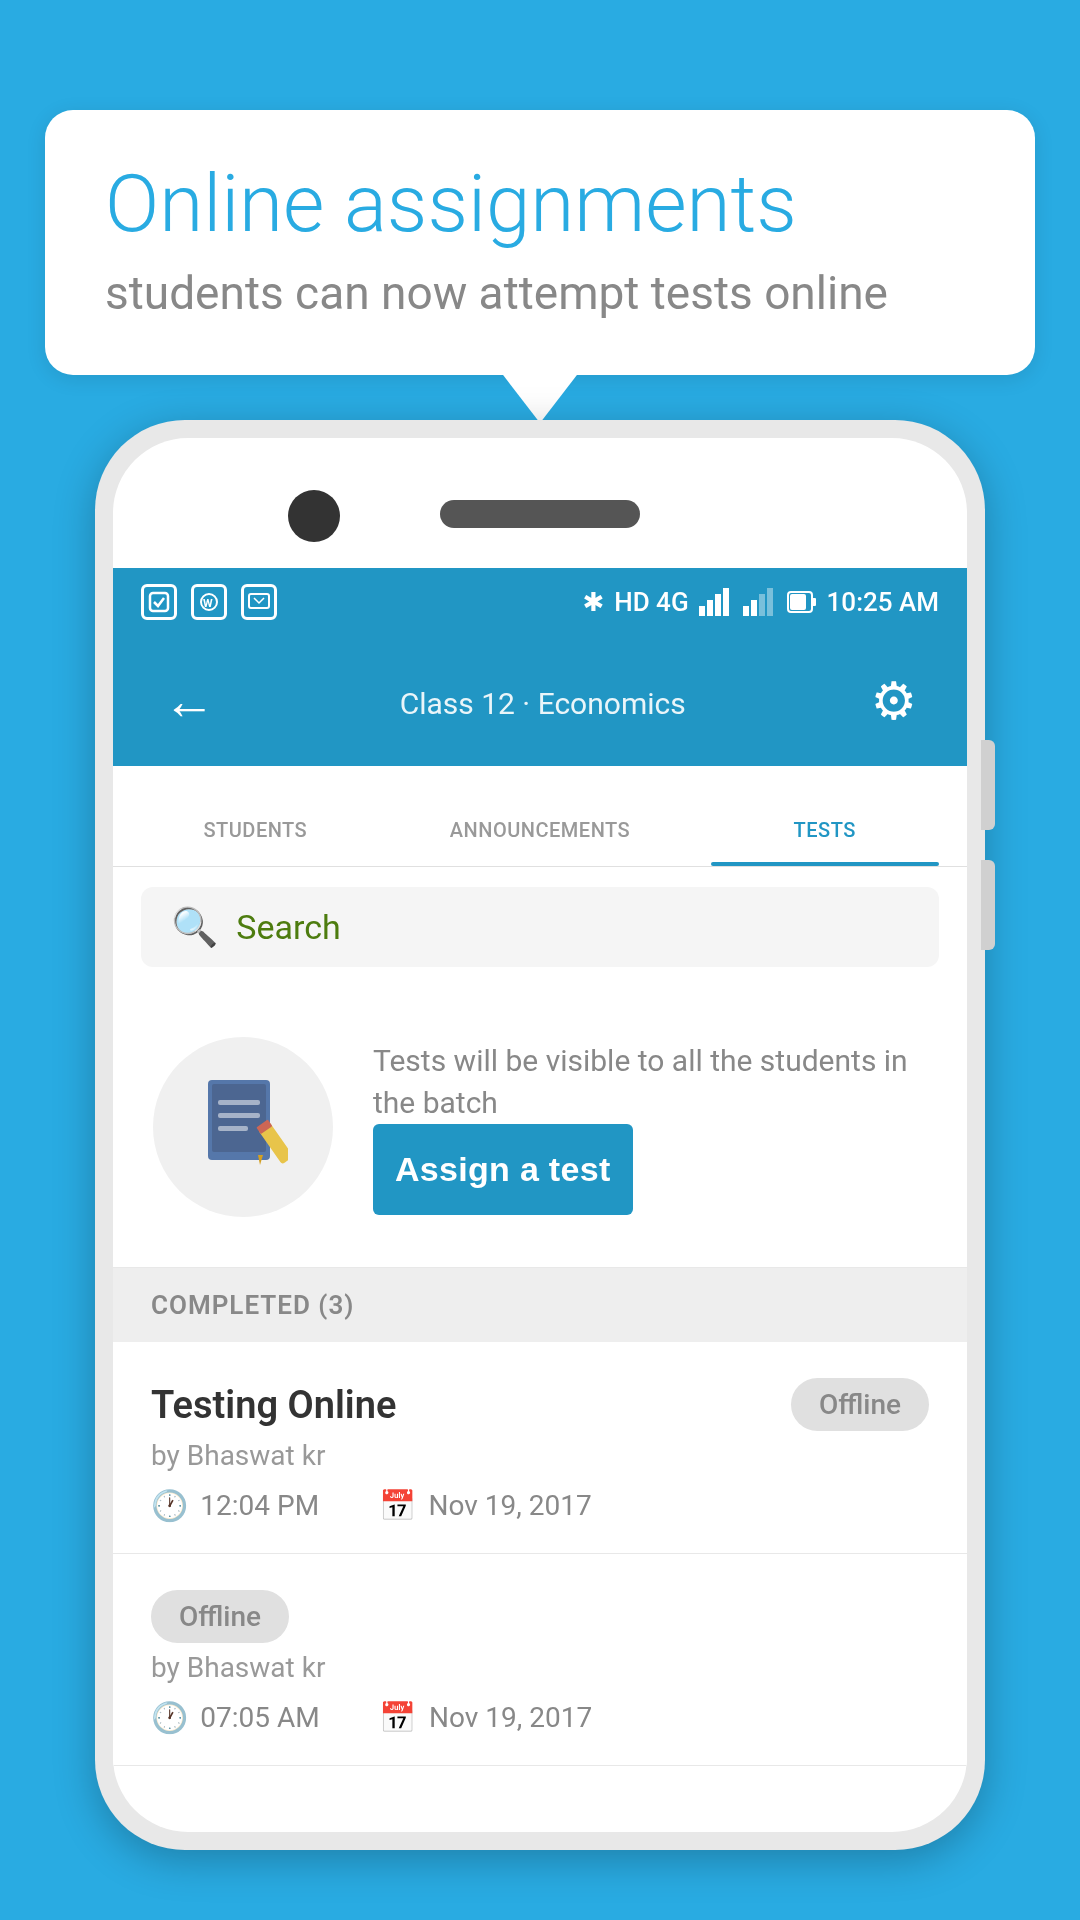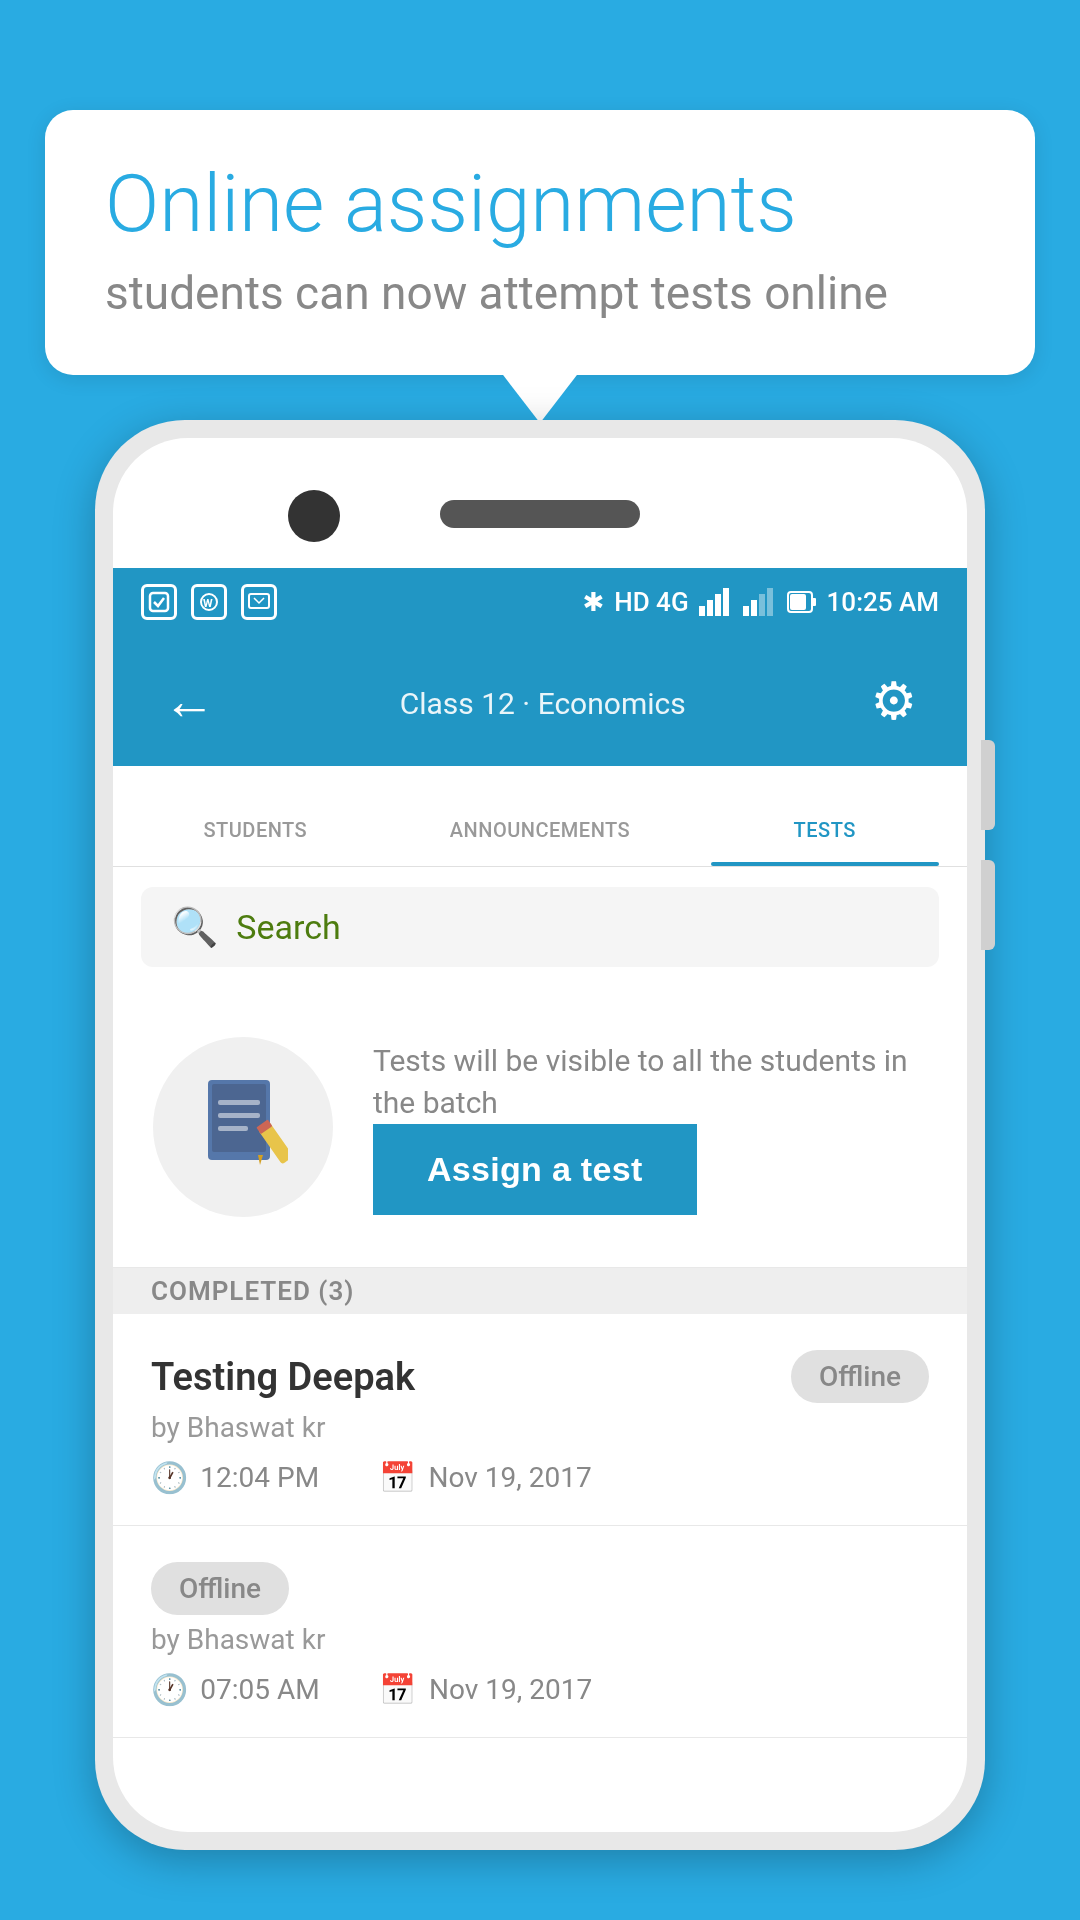--- a/index.html
+++ b/index.html
@@ -307,32 +307,32 @@
     .assign-desc {
       font-size: 30px;
       color: #888;
       line-height: 1.4;
     }
 
     .assign-btn {
       background: #2196c4;
       color: white;
       border: none;
-      border-radius: 0;
-      padding: 26px 54px;
+      border-radius: 6px;
+      padding: 26px 22px;
       font-size: 34px;
       font-weight: 600;
       cursor: pointer;
       letter-spacing: 0.3px;
     }
 
     
     .section-header {
       background: #eeeeee;
-      padding: 8px 38px;
+      padding: 22px 38px;
     }
 
     .section-header-text {
       font-size: 26px;
       color: #888;
       font-weight: 600;
       letter-spacing: 1px;
     }
 
     
@@ -502,21 +502,21 @@
             <button class="assign-btn">Assign a test</button>
           </div>
         </div>
 
         <div class="section-header">
           <span class="section-header-text">COMPLETED (3)</span>
         </div>
 
         <div class="test-item">
           <div class="test-item-header">
-            <span class="test-name">Testing Deepak</span>
+            <span class="test-name">Testing Online</span>
             <span class="offline-badge">Offline</span>
           </div>
           <div class="test-by">by Bhaswat kr</div>
           <div class="test-meta">
             <div class="meta-item">
               <span class="meta-icon">🕐</span>
               <span>12:04 PM</span>
             </div>
             <div class="meta-item">
               <span class="meta-icon">📅</span>

